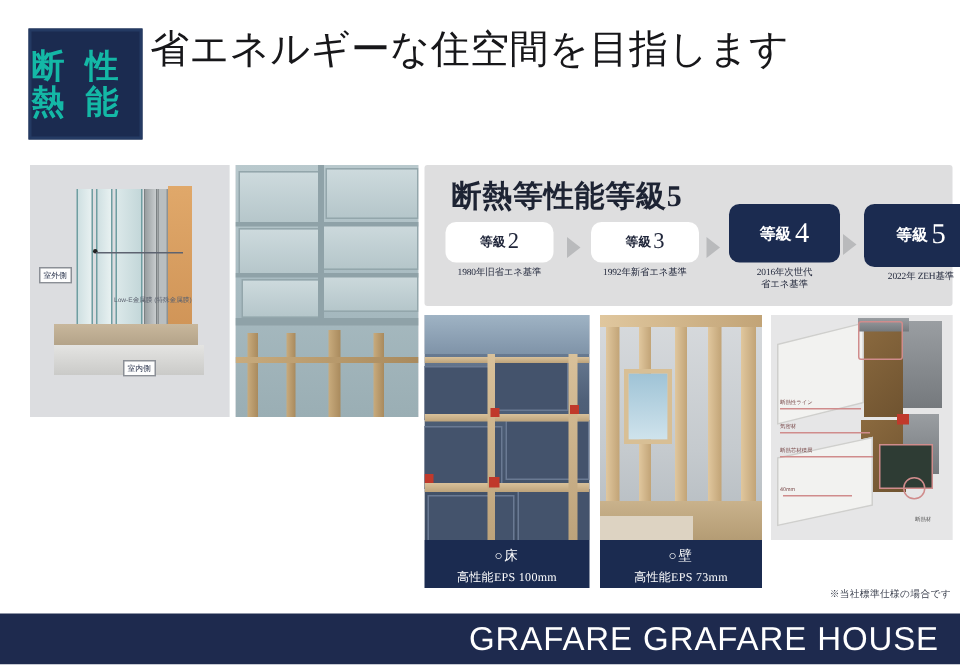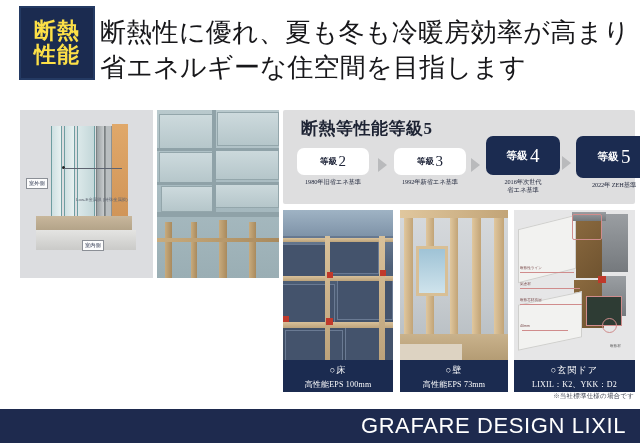--- a/index.html
+++ b/index.html
@@ -7,24 +7,24 @@
     width:640px;height:443px;overflow:hidden;
     background:#ffffff;
     font-family:"Liberation Serif","DejaVu Serif",serif;
     color:#1b2540;
   }
   .page{position:relative;width:640px;height:443px;}
 
   
   .header{position:absolute;left:0;top:0;width:640px;height:100px;}
   .hdr-badge{
-    position:absolute;left:19px;top:6px;width:72px;height:70px;
+    position:absolute;left:19px;top:19px;width:72px;height:70px;
     background:#1b2b50;border:2px solid #243a63;
-    display:flex;flex-direction:column;align-items:center;justify-content:center;
-    color:#fde047;line-height:1.08;letter-spacing:1px;
+    display:flex;flex-direction:row;align-items:center;justify-content:center;
+    color:#14b8a6;line-height:1.08;letter-spacing:1px;
   }
   .hdr-badge span{font-size:22px;font-weight:700;display:block;}
   .hdr-title{
     position:absolute;left:100px;top:16px;width:535px;
     font-size:26px;line-height:1.34;color:#17171a;font-weight:400;
     letter-spacing:0.3px;
   }
   .hdr-title .l2{display:block;}
   .photo{position:absolute;overflow:hidden;background:#d9dadd;}
   .cap{
@@ -42,21 +42,21 @@
   
   .ceil-photo{left:157px;top:110px;width:122px;height:168px;}
   .ceil-cap{left:157px;top:280px;width:122px;height:110px;padding-top:9px;}
 
   
   .grade{
     position:absolute;left:283px;top:110px;width:352px;height:94px;
     background:#dededf;border-radius:2px;
   }
   .grade-title{
-    position:absolute;left:18px;top:7px;font-size:17px;font-weight:700;
+    position:absolute;left:18px;top:7px;font-size:20px;font-weight:700;
     color:#1d2333;letter-spacing:.5px;
   }
   .gitem{position:absolute;text-align:center;}
   .gbox{
     border-radius:7px;display:flex;align-items:center;justify-content:center;
     box-sizing:border-box;white-space:nowrap;
   }
   .gbox .gk{font-size:8.5px;font-weight:700;letter-spacing:.3px;}
   .gbox .gn{font-size:15px;font-weight:400;margin-left:1px;}
   .gbox.light{background:#ffffff;color:#20263a;}
@@ -156,21 +156,20 @@
 <body>
 
 <div class="page">
 
   <div class="header">
     <div class="hdr-badge">
       <span>断熱</span>
       <span>性能</span>
     </div>
     <div class="hdr-title">
-      <span class="l1">断熱性に優れ、夏も冬も冷暖房効率が高まり</span>
       <span class="l2">省エネルギーな住空間を目指します</span>
     </div>
   </div>
 
   <div class="photo sash-photo">
     <div class="sash-art">
       <div class="pane p1"></div>
         <div class="pane p2"></div>
         <div class="pane p3"></div>
       <div class="pane p4"></div>
@@ -309,24 +308,20 @@
       <div class="dline" style="left:6px;top:78px;width:60px;"></div>
       <div class="dline" style="left:6px;top:94px;width:62px;"></div>
       <div class="dline" style="left:8px;top:120px;width:46px;"></div>
       <div class="dlabel" style="left:6px;top:56px;">断熱性ライン</div>
       <div class="dlabel" style="left:6px;top:72px;">気密材</div>
       <div class="dlabel" style="left:6px;top:88px;">断熱芯材積層</div>
       <div class="dlabel" style="left:6px;top:114px;">40mm</div>
       <div class="dlabel" style="left:96px;top:134px;color:#5a5a5a;">断熱材</div>
     </div>
   </div>
-  <div class="cap cap-sm door-cap">
-    <p class="cap-h">○玄関ドア</p>
-    <p class="cap-b">LIXIL：K2、YKK：D2</p>
-  </div>
 
   <div class="note">※当社標準仕様の場合です</div>
 
   <div class="footer">
-    <div class="footer-brand">GRAFARE DESIGN LIXIL</div>
+    <div class="footer-brand">GRAFARE GRAFARE HOUSE</div>
   </div>
 
 </div>
 
 </body></html>

